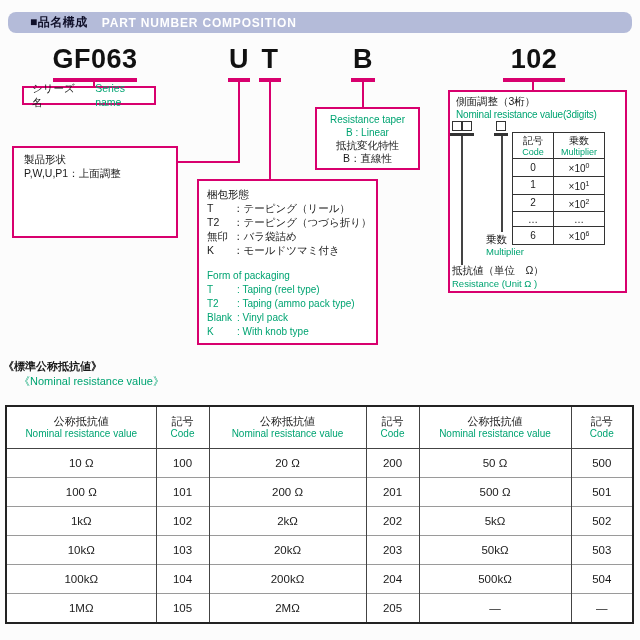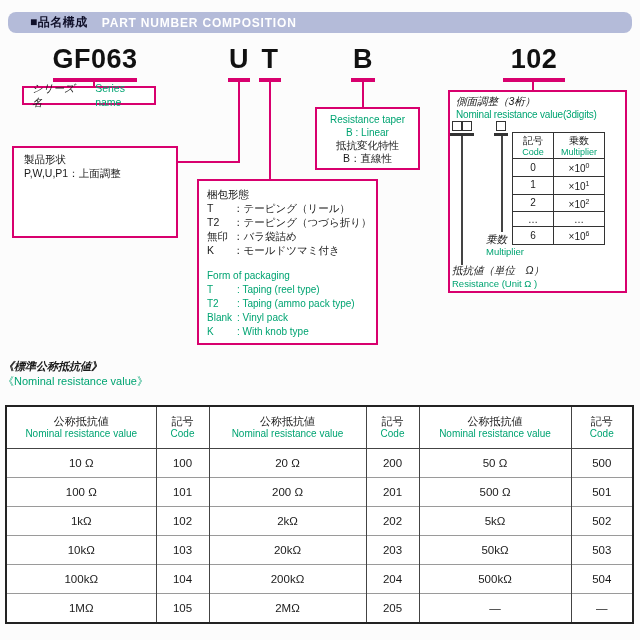--- a/index.html
+++ b/index.html
@@ -11,21 +11,21 @@
   *{margin:0;padding:0;box-sizing:border-box;}
   html,body{width:640px;height:640px;}
   body{
     position:relative;
     font-family:"Liberation Sans","DejaVu Sans",sans-serif;
     background:#fcfcfc;
     color:var(--ink);
     overflow:hidden;
   }
   .abs{position:absolute;}
-  .jp{color:var(--ink);font-style:italic;}
+  .jp{color:var(--ink);}
   .en{color:var(--green);}
 
   
   .hdr-bar{
     left:8px;top:12px;width:624px;height:21px;
     background:var(--hdrbg);
     border-radius:8px;
     display:flex;align-items:center;
     padding-left:22px;
   }
@@ -79,21 +79,21 @@
   table.mult td{height:15px;font-size:10px;color:var(--ink);}
   .mult-h-jp{font-size:10px;color:var(--ink);line-height:12px;}
   .mult-h-en{font-size:9px;color:var(--green);line-height:10px;}
   table.mult sup{font-size:7px;}
 
   .small-lbl-jp{font-size:10.5px;white-space:nowrap;}
   .small-lbl-en{font-size:9.5px;white-space:nowrap;}
 
   
   .cap-jp{left:3px;top:359px;font-size:11px;font-weight:bold;white-space:nowrap;}
-  .cap-en{left:3px;top:374px;font-size:11px;white-space:nowrap;}
+  .cap-en{left:19px;top:374px;font-size:11px;white-space:nowrap;}
 
   
   table.res{
     position:absolute;left:5px;top:405px;width:627px;
     border-collapse:collapse;table-layout:fixed;
     background:#fff;border:2px solid #222;
   }
   table.res th,table.res td{
     border-left:1px solid #444;border-right:1px solid #444;
     text-align:center;vertical-align:middle;padding:8px;

